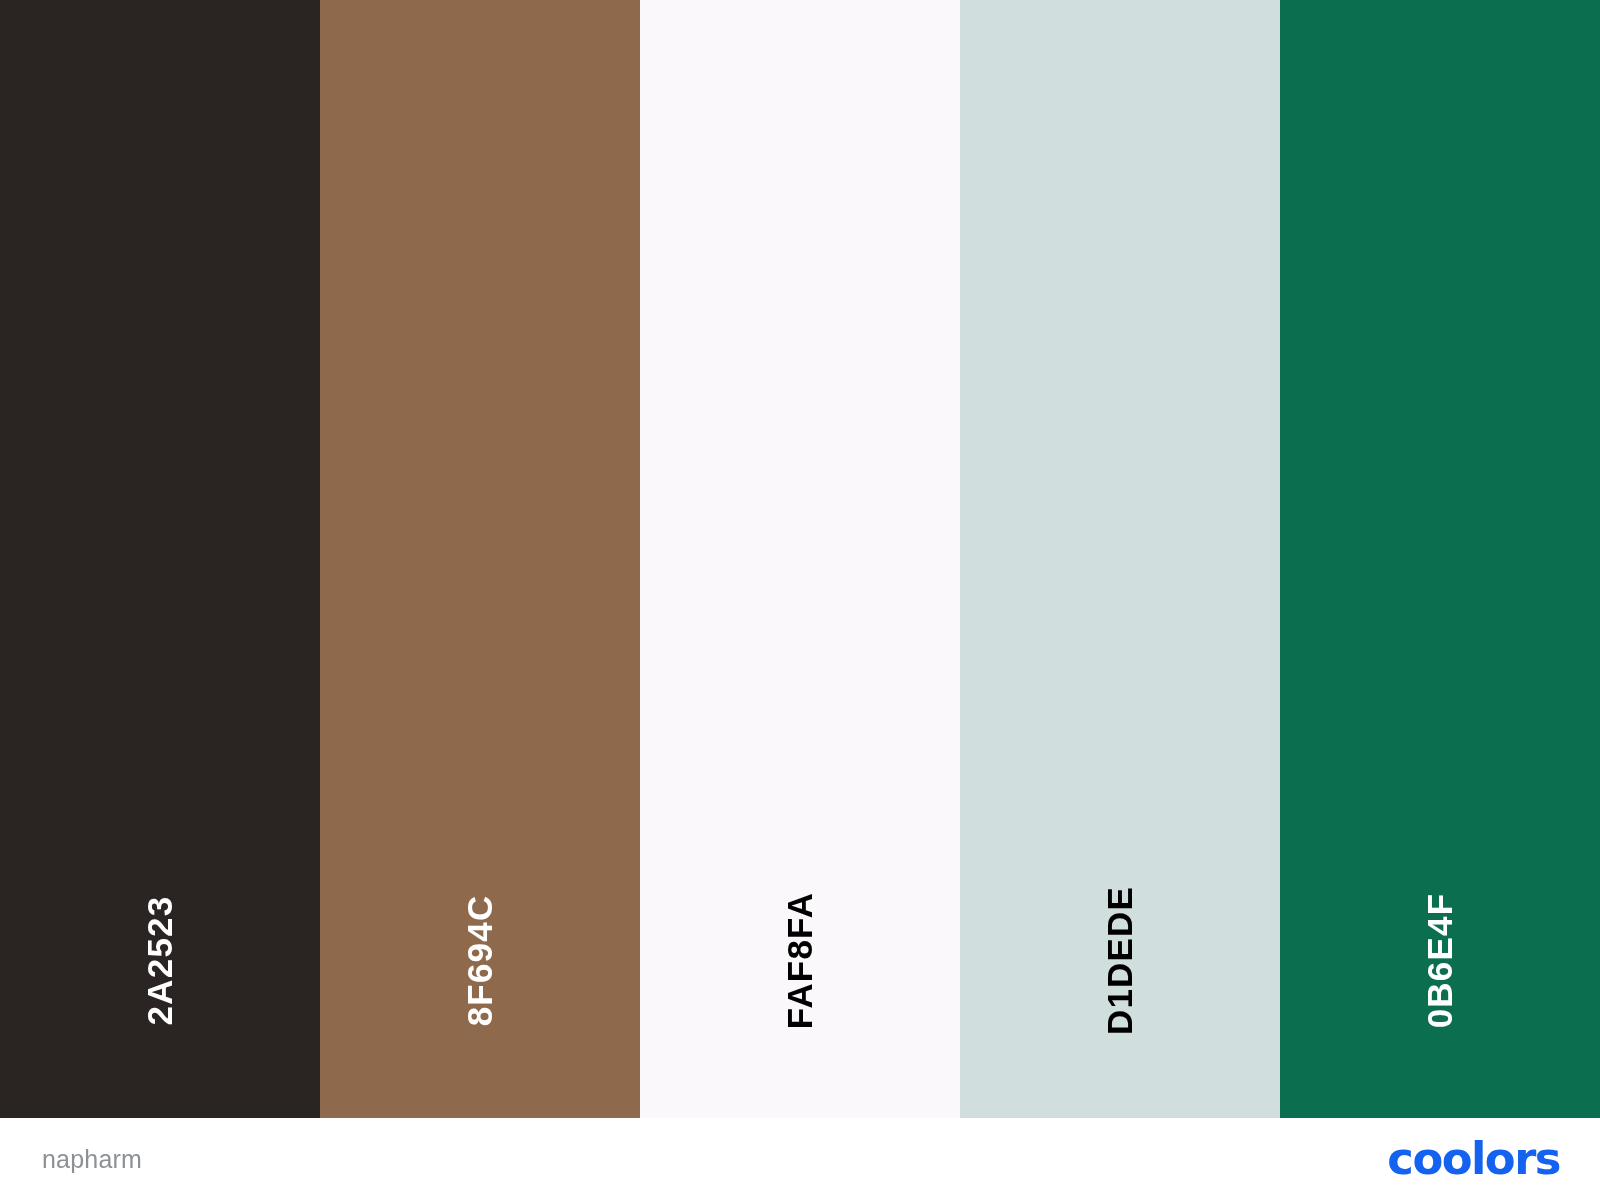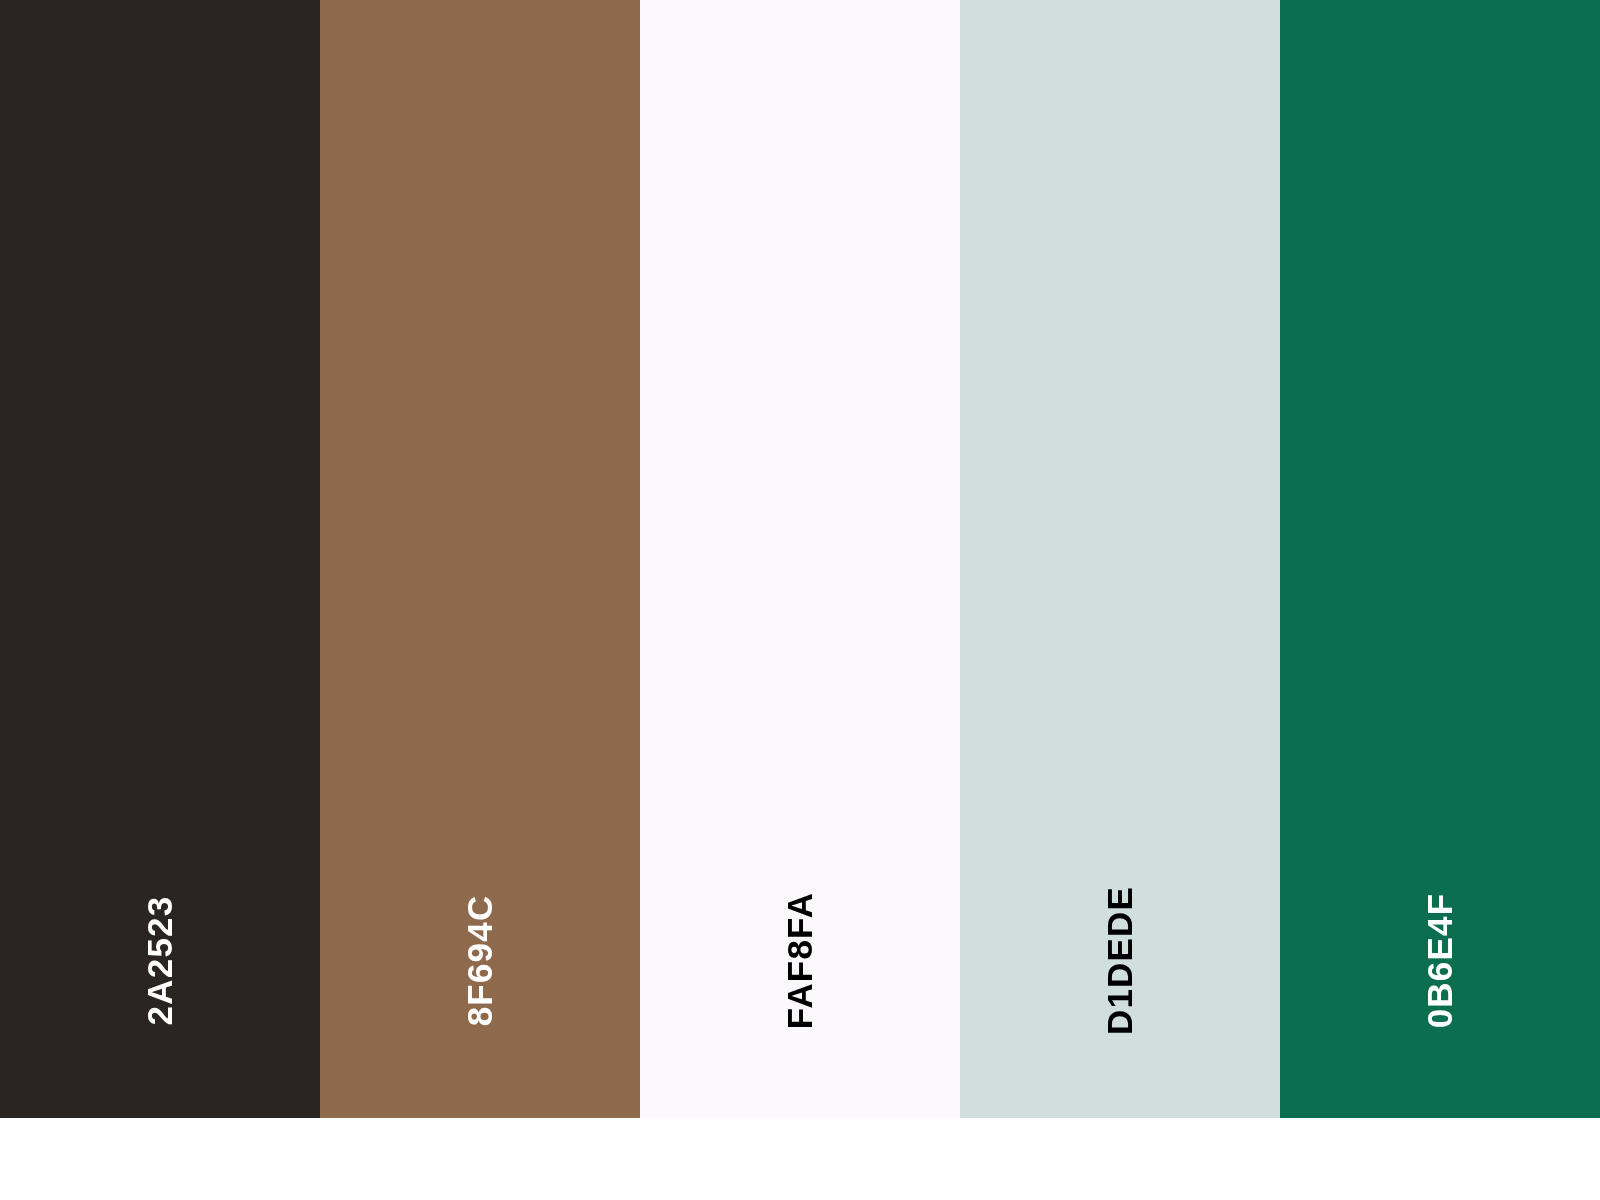--- a/index.html
+++ b/index.html
@@ -135,14 +135,20 @@
     </div>
 
     <div class="swatch" style="background-color: rgb(11, 110, 79);">
       <div class="swatch-label-wrap">
         <span class="swatch-label" style="color: rgb(255, 255, 255);">0B6E4F</span>
       </div>
     </div>
 
   </div>
 
+  <div class="footer-bar">
+    <span class="footer-credit" style="color: rgb(140, 145, 150);">napharm</span>
+    <span class="brand-logo">
+      <span class="brand-logo-text" style="color: rgb(20, 98, 240);">coolors</span>
+    </span>
+  </div>
 
 </div>
 
 </body></html>

